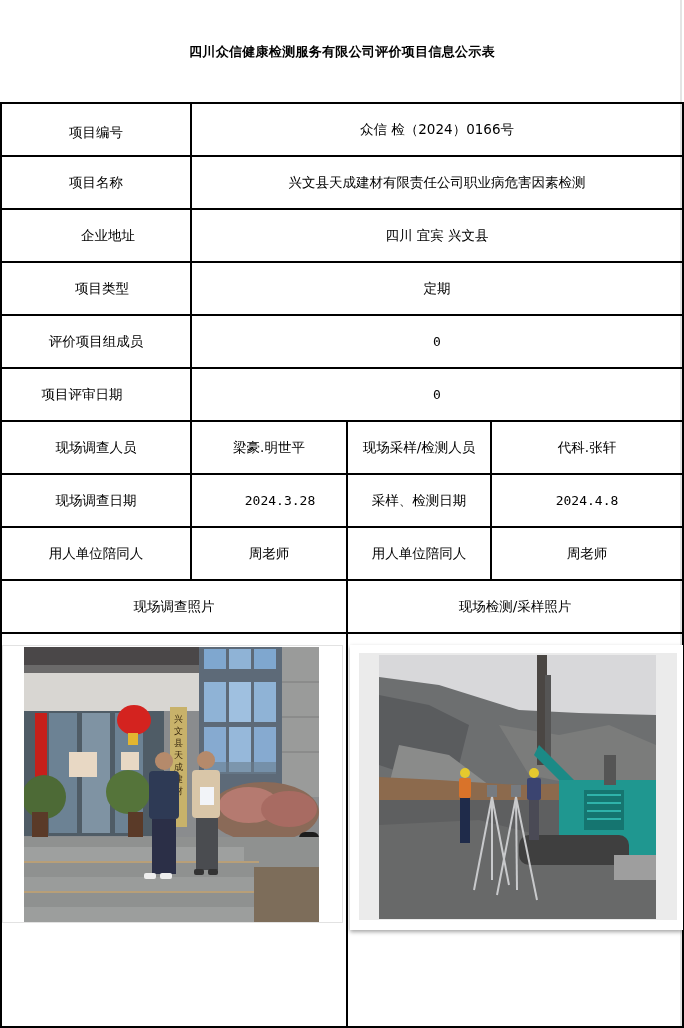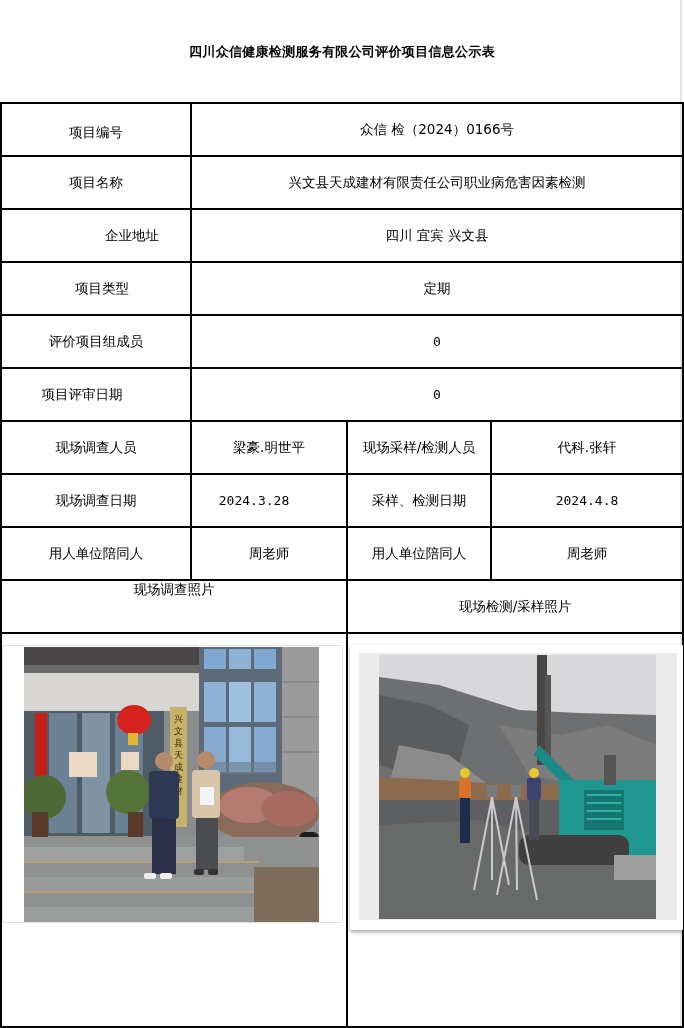--- a/index.html
+++ b/index.html
@@ -54,48 +54,48 @@
   <div class="vline" style="left:346px;top:420px;height:608px;"></div>
   <div class="vline" style="left:490px;top:420px;height:159px;"></div>
 </div>
 
 <div class="cell" style="left:2px;top:104px;width:188px;height:57px;">项目编号</div>
 <div class="cell" style="left:192px;top:104px;width:490px;height:51px;">众信 检（2024）0166号</div>
 
 <div class="cell" style="left:2px;top:157px;width:188px;height:51px;">项目名称</div>
 <div class="cell" style="left:192px;top:157px;width:490px;height:51px;">兴文县天成建材有限责任公司职业病危害因素检测</div>
 
-<div class="cell" style="left:2px;top:210px;width:212px;height:51px;padding-left:24px;">企业地址</div>
+<div class="cell" style="left:2px;top:210px;width:212px;height:51px;">企业地址</div>
 <div class="cell" style="left:192px;top:210px;width:490px;height:51px;">四川 宜宾 兴文县</div>
 
 <div class="cell" style="left:8px;top:263px;width:188px;height:51px;">项目类型</div>
 <div class="cell" style="left:192px;top:263px;width:490px;height:51px;">定期</div>
 
 <div class="cell" style="left:2px;top:316px;width:188px;height:51px;">评价项目组成员</div>
 <div class="cell num" style="left:192px;top:316px;width:490px;height:51px;">0</div>
 
 <div class="cell" style="left:2px;top:369px;width:160px;height:51px;">项目评审日期</div>
 <div class="cell num" style="left:192px;top:369px;width:490px;height:51px;">0</div>
 
 <div class="cell" style="left:2px;top:422px;width:188px;height:51px;">现场调查人员</div>
 <div class="cell" style="left:192px;top:422px;width:154px;height:51px;">梁豪.明世平</div>
 <div class="cell" style="left:348px;top:422px;width:142px;height:51px;">现场采样/检测人员</div>
 <div class="cell" style="left:492px;top:422px;width:190px;height:51px;">代科.张轩</div>
 
 <div class="cell" style="left:2px;top:475px;width:188px;height:51px;">现场调查日期</div>
-<div class="cell num" style="left:176px;top:475px;width:156px;height:51px;">2024.3.28</div>
+<div class="cell num" style="left:202px;top:475px;width:156px;height:51px;">2024.3.28</div>
 <div class="cell" style="left:348px;top:475px;width:142px;height:51px;">采样、检测日期</div>
 <div class="cell num" style="left:492px;top:475px;width:190px;height:51px;">2024.4.8</div>
 
 <div class="cell" style="left:2px;top:528px;width:188px;height:51px;">用人单位陪同人</div>
 <div class="cell" style="left:192px;top:528px;width:154px;height:51px;">周老师</div>
 <div class="cell" style="left:348px;top:528px;width:142px;height:51px;">用人单位陪同人</div>
 <div class="cell" style="left:492px;top:528px;width:190px;height:51px;">周老师</div>
 
-<div class="cell" style="left:2px;top:564px;width:344px;height:51px;">现场调查照片</div>
+<div class="cell" style="left:2px;top:581px;width:344px;height:51px;">现场调查照片</div>
 <div class="cell" style="left:348px;top:581px;width:334px;height:51px;">现场检测/采样照片</div>
 
 <div class="photo-frame-left"></div>
 <div class="photo-left">
   <svg width="295" height="275" viewBox="0 0 295 275">
 
     <rect x="0" y="0" width="295" height="275" fill="#8a8c8e"></rect>
     <rect x="0" y="0" width="175" height="18" fill="#4a4748"></rect>
     <rect x="0" y="18" width="175" height="8" fill="#6b6a6a"></rect>
 

